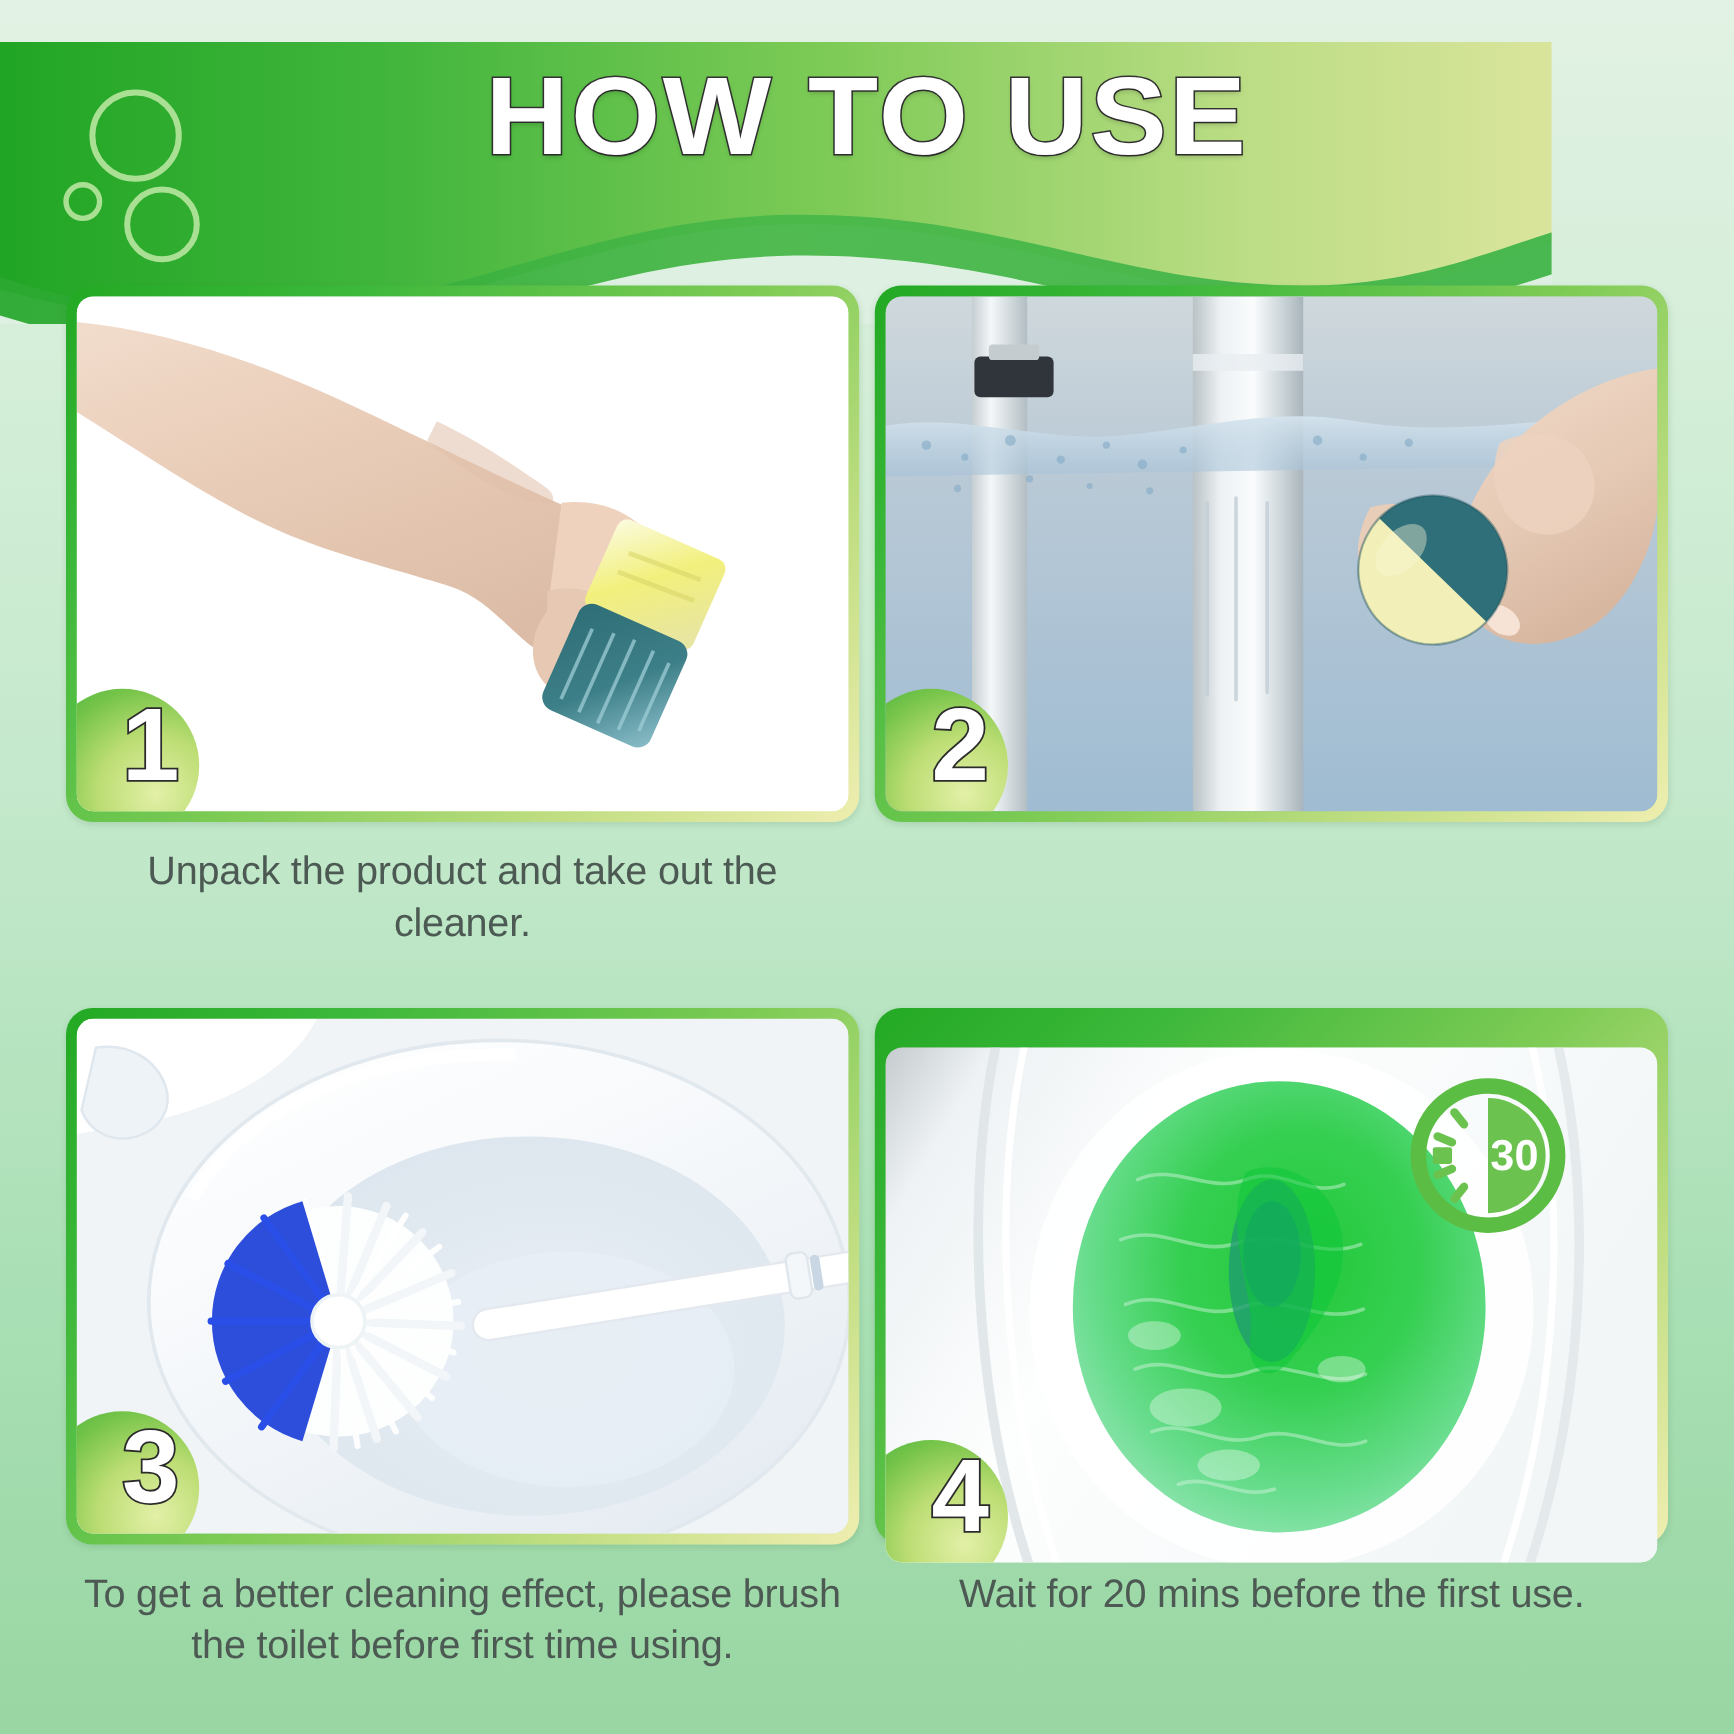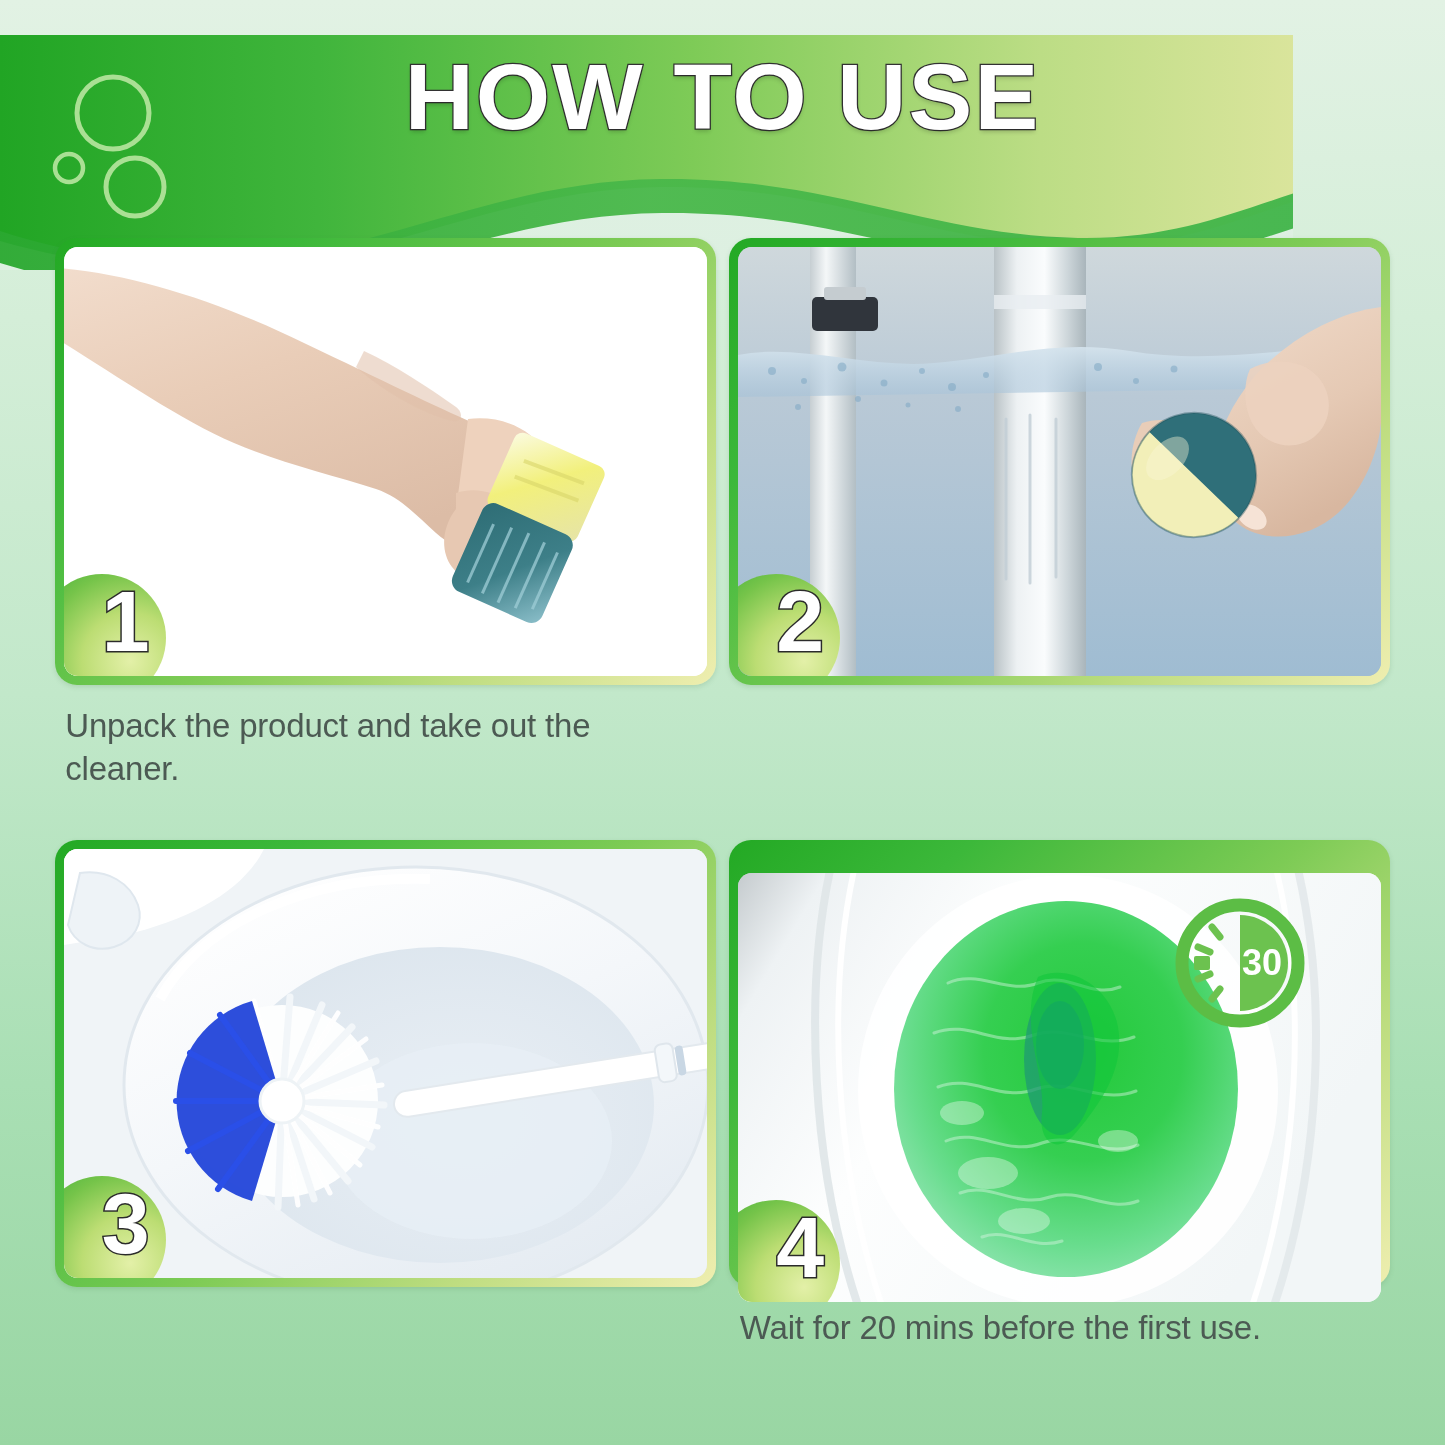--- a/index.html
+++ b/index.html
@@ -79,21 +79,21 @@
     color:#ffffff;
     -webkit-text-stroke:3px #2b2b2b;
     paint-order:stroke fill;
     line-height:1;
     z-index:7;
   }
 
   .caption {
     width:640px;
     margin-top:20px;
-    text-align:left;
+    text-align:center;
     font-size:33px;
     line-height:1.29;
     color:#4c5a53;
     font-family:"Liberation Sans Narrow","Liberation Sans",sans-serif;
     letter-spacing:-0.2px;
   }
 
   
   .p1 { background:#ffffff; }
 
@@ -371,20 +371,21 @@
             </g>
 
             <circle cx="0" cy="0" r="22" fill="#ffffff"></circle>
             <circle cx="0" cy="0" r="22" fill="none" stroke="#eef3f6" stroke-width="3"></circle>
           </g>
         </svg>
         <div class="badge"></div>
         <div class="badge-num">3</div>
       </div>
     </div>
+    <div class="caption">To get a better cleaning effect, please brush the toilet before first time using.</div>
   </div>
 
   <div class="step">
     <div class="frame">
       <div class="photo p4">
         <svg width="100%" height="100%" viewBox="0 0 643 429" preserveAspectRatio="xMidYMid slice">
           <defs>
             <linearGradient id="porc4" x1="0" y1="0" x2="1" y2="0.4">
               <stop offset="0%" stop-color="#c5cbce"></stop>
               <stop offset="12%" stop-color="#eef2f4"></stop>

